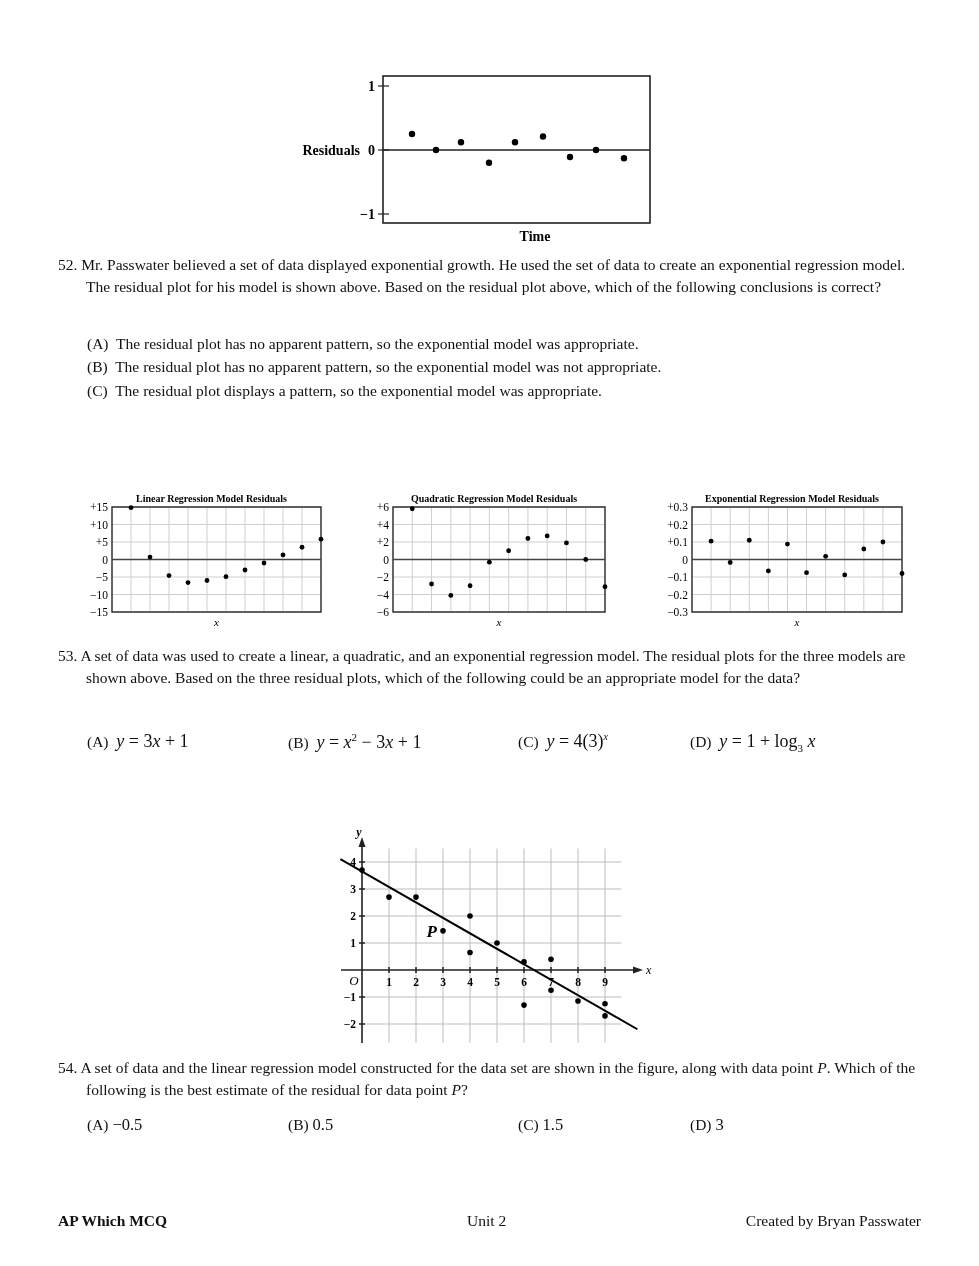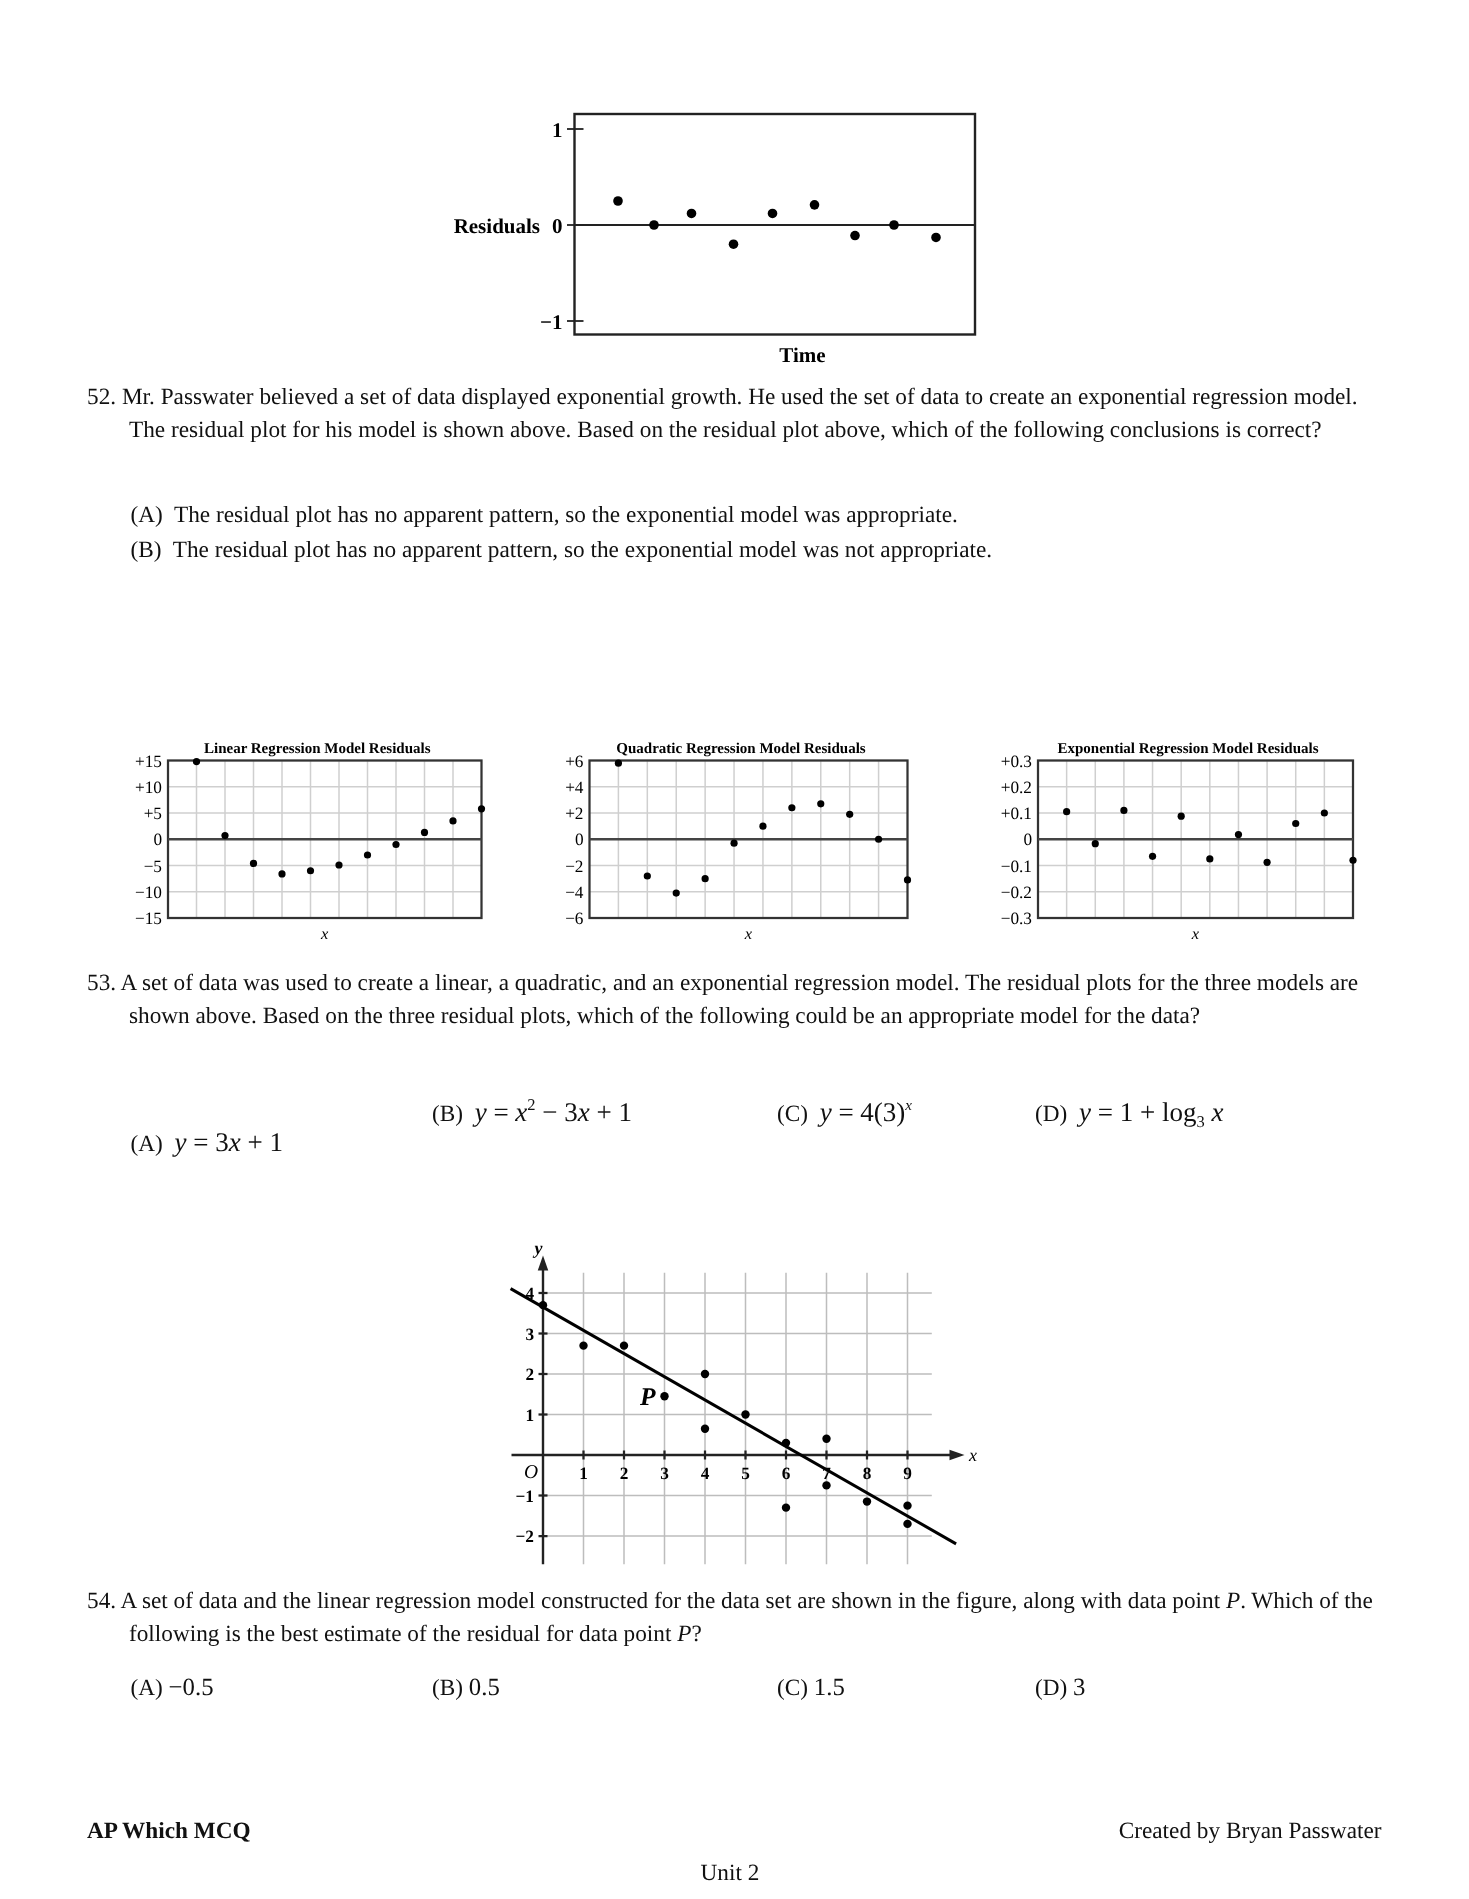--- a/index.html
+++ b/index.html
@@ -41,20 +41,21 @@
       <circle cx="624" cy="158.32" r="3.2" fill="#000"></circle>
     </g>
 </svg>
 
 <div class="qtext" style="top:254px;">
   <span class="hang"><span>52.</span> <span>Mr. Passwater believed a set of data displayed exponential growth.  He used the set of data to create an exponential regression model.  The residual plot for his model is shown above.  Based on the residual plot above, which of the following conclusions is correct?</span></span>
 </div>
 <div class="choices" style="top:332px;">
   <div><span>(A)</span>&nbsp; <span>The residual plot has no apparent pattern, so the exponential model was appropriate.</span></div>
   <div><span>(B)</span>&nbsp; <span>The residual plot has no apparent pattern, so the exponential model was not appropriate.</span></div>
+  <div><span>(C)</span>&nbsp; <span>The residual plot displays a pattern, so the exponential model was appropriate.</span></div>
 </div>
 
 <svg class="chart-svg" style="top:480px;" width="979" height="155">
   <g id="c2">
       <line x1="131" y1="27" x2="131" y2="132" stroke="#cfcfcf" stroke-width="1"></line>
       <line x1="150" y1="27" x2="150" y2="132" stroke="#cfcfcf" stroke-width="1"></line>
       <line x1="169" y1="27" x2="169" y2="132" stroke="#cfcfcf" stroke-width="1"></line>
       <line x1="188" y1="27" x2="188" y2="132" stroke="#cfcfcf" stroke-width="1"></line>
       <line x1="207" y1="27" x2="207" y2="132" stroke="#cfcfcf" stroke-width="1"></line>
       <line x1="226" y1="27" x2="226" y2="132" stroke="#cfcfcf" stroke-width="1"></line>
@@ -173,21 +174,21 @@
       <circle cx="863.8181818181818" cy="69" r="2.4" fill="#000"></circle>
       <circle cx="882.9090909090909" cy="62" r="2.4" fill="#000"></circle>
       <circle cx="902" cy="93.50000000000001" r="2.4" fill="#000"></circle>
     </g>
 </svg>
 
 <div class="qtext" style="top:645px;">
   <span class="hang"><span>53.</span> <span>A set of data was used to create a linear, a quadratic, and an exponential regression model.  The residual plots for the three models are shown  above.   Based on the three residual plots, which of the following  could be an appropriate model for the data?</span></span>
 </div>
 
-<div class="choice-row" style="left:87px; top:731px;margin-top:20px;">
+<div class="choice-row" style="left:87px; top:731px;">
   <span>(A)</span>&nbsp;
   <span class="math"><i>y</i><span> = 3</span><i>x</i><span> + 1</span></span>
 </div>
 <div class="choice-row" style="left:288px; top:731px;">
   <span>(B)</span>&nbsp;
   <span class="math"><i>y</i><span> = </span><i>x</i><sup style="font-size:11px;">2</sup><span> − 3</span><i>x</i><span> + 1</span></span>
 </div>
 <div class="choice-row" style="left:518px; top:731px;">
   <span>(C)</span>&nbsp;
   <span class="math"><i>y</i><span> = 4(3)</span><sup style="font-size:10px;"><i>x</i></sup></span>
@@ -285,14 +286,14 @@
 <div class="choice-row" style="left:518px; top:1115px;">
   <span>(C)</span>
   <span style="font-size:16.5px;">1.5</span>
 </div>
 <div class="choice-row" style="left:690px; top:1115px;">
   <span>(D)</span>
   <span style="font-size:16.5px;">3</span>
 </div>
 
 <div class="footer" style="left:58px; font-weight:bold;">AP Which MCQ</div>
-<div class="footer" style="left:467px;margin-top:28px;">Unit 2</div>
+<div class="footer" style="left:467px;">Unit 2</div>
 <div class="footer" style="right:58px;">Created by Bryan Passwater</div>
 
 </body></html>

